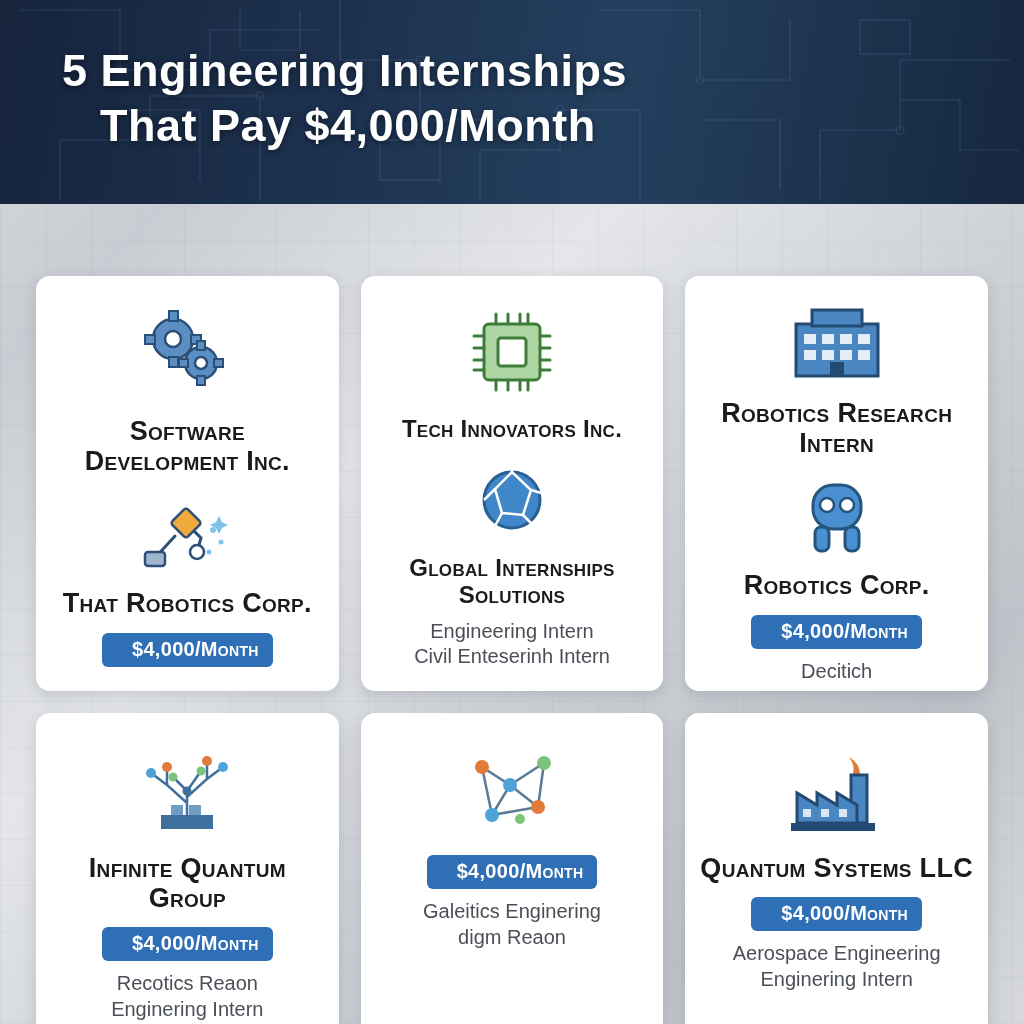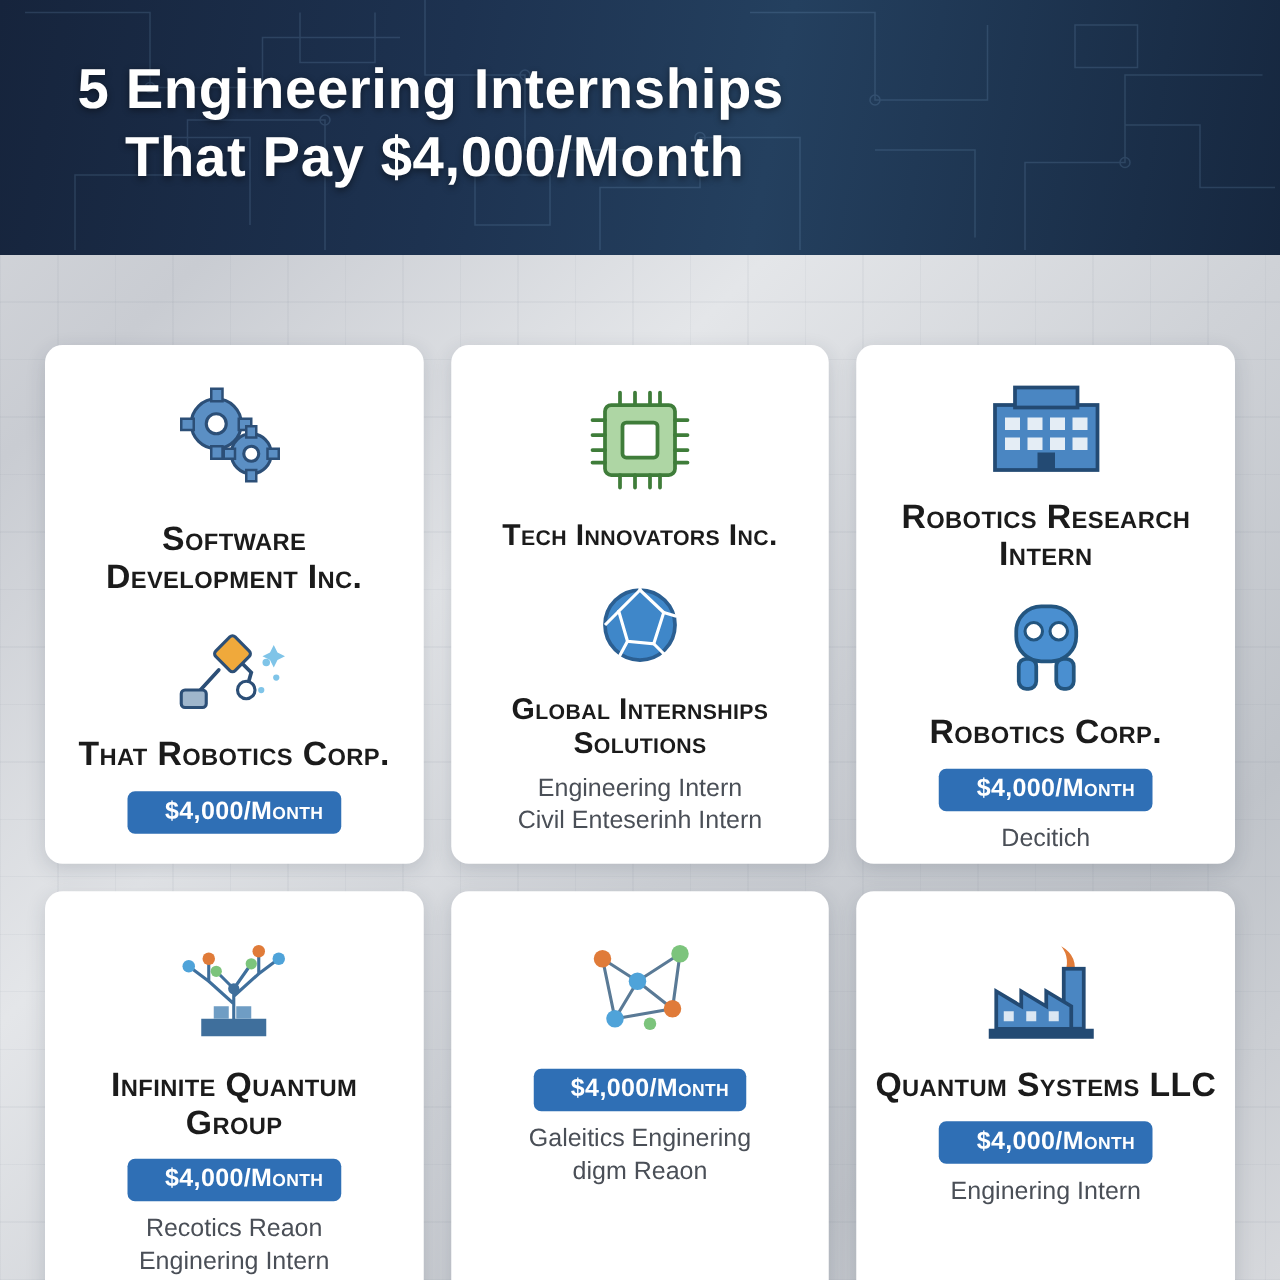--- a/index.html
+++ b/index.html
@@ -334,18 +334,19 @@
           <g fill="#ffffff" opacity="0.8">
             <rect x="26" y="68" width="8" height="8"></rect>
               <rect x="44" y="68" width="8" height="8"></rect>
             <rect x="62" y="68" width="8" height="8"></rect>
           </g>
         </svg>
       </div>
       <div class="company">Quantum Systems LLC</div>
       <div class="badge">$4,000/Month</div>
       <div class="role">
+        <span>Aerospace Engineering</span>
         <span>Enginering Intern</span>
       </div>
     </div>
 
   </div>
 </div>
 
 </body></html>

